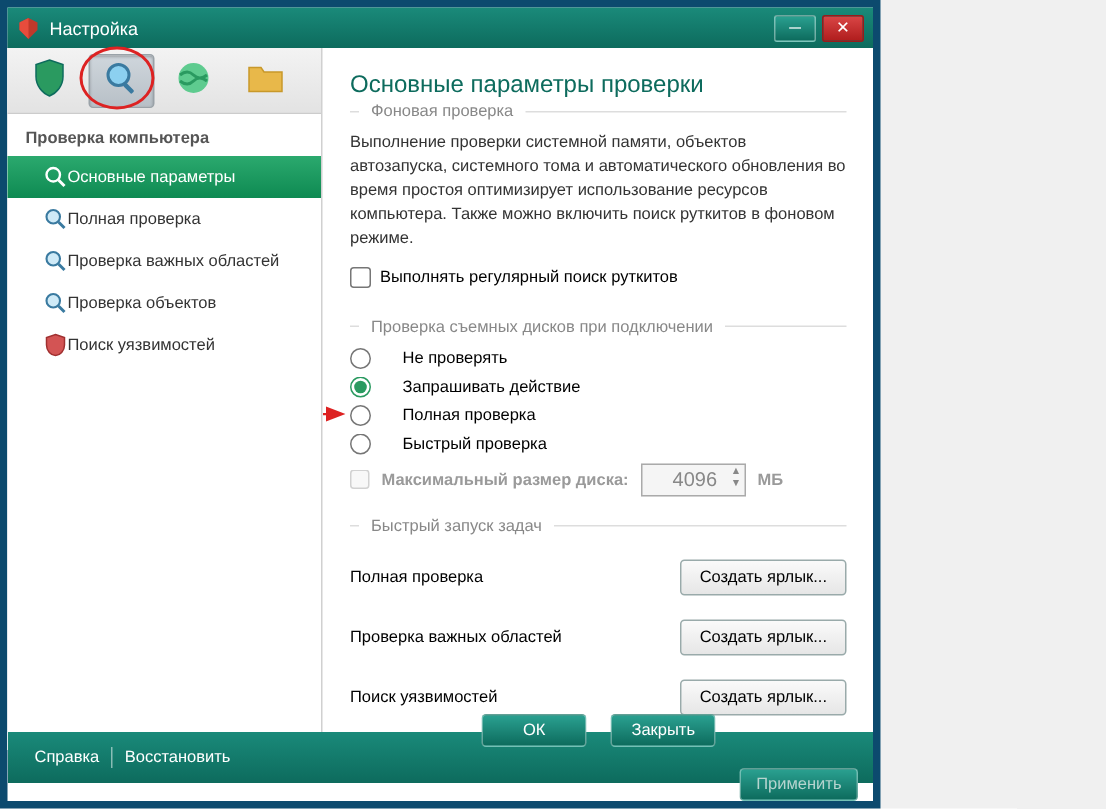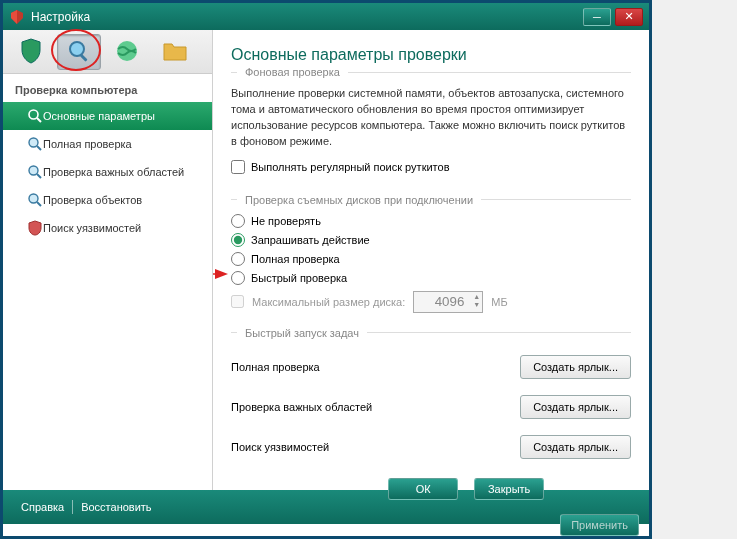--- a/index.html
+++ b/index.html
@@ -1,17 +1,17 @@
 <!DOCTYPE html>
 <html><head>
 <meta charset="utf-8">
 <style>
   * { box-sizing: border-box; margin: 0; padding: 0; }
   body { font-family: Tahoma, Arial, sans-serif; font-size: 11px; background: #f0f0f0; }
-  .window { width: 652px; height: 539px; background: #fff; border: 3px solid #0c4a6e; position: relative; }
+  .window { width: 587px; height: 539px; background: #fff; border: 5px solid #0c4a6e; position: relative; }
 
   .titlebar { height: 27px; background: linear-gradient(to bottom, #1a8a7a, #0d6b5d); color: #fff; display: flex; align-items: center; padding: 0 6px; }
   .titlebar .kicon { width: 16px; height: 16px; margin-right: 6px; }
   .titlebar .title { flex: 1; font-size: 12px; }
   .titlebar .winbtns { display: flex; gap: 4px; }
   .titlebar .winbtn { width: 28px; height: 18px; border: 1px solid rgba(255,255,255,0.4); background: linear-gradient(to bottom,#2aa090,#0d6b5d); color:#fff; display:flex; align-items:center; justify-content:center; font-size:11px; cursor:pointer; border-radius:2px; }
   .titlebar .winbtn.close { background: linear-gradient(to bottom,#d94545,#b01d1d); border-color: #9a1a1a; }
 
   .body { position: absolute; top: 27px; bottom: 34px; left:0; right:0; background:#fff; display:flex; }
 
@@ -30,27 +30,27 @@
   .main { flex:1; padding: 16px 18px 8px 18px; overflow:auto; position:relative; }
   .page-title { font-size:16px; color:#0d6b5d; margin-bottom:2px; }
   fieldset { border: none; padding: 0; margin: 0 0 14px 0; }
   .legend { color:#888; font-size:11px; margin-bottom:8px; display:flex; align-items:center; gap:8px; }
   .legend::before, .legend::after { content:""; height:1px; background:#ddd; }
   .legend::before { width:6px; }
   .legend::after { flex:1; }
   .desc { color:#333; line-height:1.45; margin-bottom:10px; }
   .checkrow { display:flex; align-items:center; gap:6px; margin:6px 0; }
   .checkrow input { width:14px; height:14px; accent-color:#2a9a60; }
-  .radio-row { display:flex; align-items:center; gap:6px; margin:5px 0; }
+  .radio-row { display:flex; align-items:center; gap:21px; margin:5px 0; }
   .radio-row input { width:14px; height:14px; accent-color:#2a9a60; }
   .disk-row { display:flex; align-items:center; gap:8px; margin-top:6px; }
   .disk-row input[type=text] { width:70px; height:22px; text-align:right; padding:0 18px 0 4px; border:1px solid #aaa; background:#f5f5f5; color:#888; }
   .spinwrap { position:relative; }
   .spin-arrows { position:absolute; right:3px; top:2px; font-size:7px; color:#888; line-height:8px; }
-  .disabled-label { color:#9a9a9a; }
+  .disabled-label { color:#9a9a9a;font-weight:bold; }
   .task-row { display:flex; align-items:center; justify-content:space-between; padding:8px 0; }
   .task-row .btn { padding:3px 12px; height:24px; border:1px solid #9aa; background:linear-gradient(to bottom,#fafafa,#e6e6e6); border-radius:3px; cursor:pointer; font-size:11px; }
   .info-icon { width:14px; height:14px; display:inline-flex; align-items:center; justify-content:center; border:1px solid #888; border-radius:50%; font-size:9px; color:#555; line-height:1; margin-left:4px; }
 
   .arrow-mark { position:absolute; left:-90px; top:234px; width:105px; height:20px; pointer-events:none; }
 
   .footer { position:absolute; bottom:12px; left:0; right:0; height:34px; background: linear-gradient(to bottom,#1a8a7a,#0d6b5d); color:#fff; display:flex; align-items:center; padding:0 10px; }
   .footer .flinks { display:flex; gap:0; align-items:center; font-size:11px; }
   .footer .flink { cursor:pointer; padding:0 8px; }
   .footer .fsep { width:1px; height:14px; background:rgba(255,255,255,0.5); }

